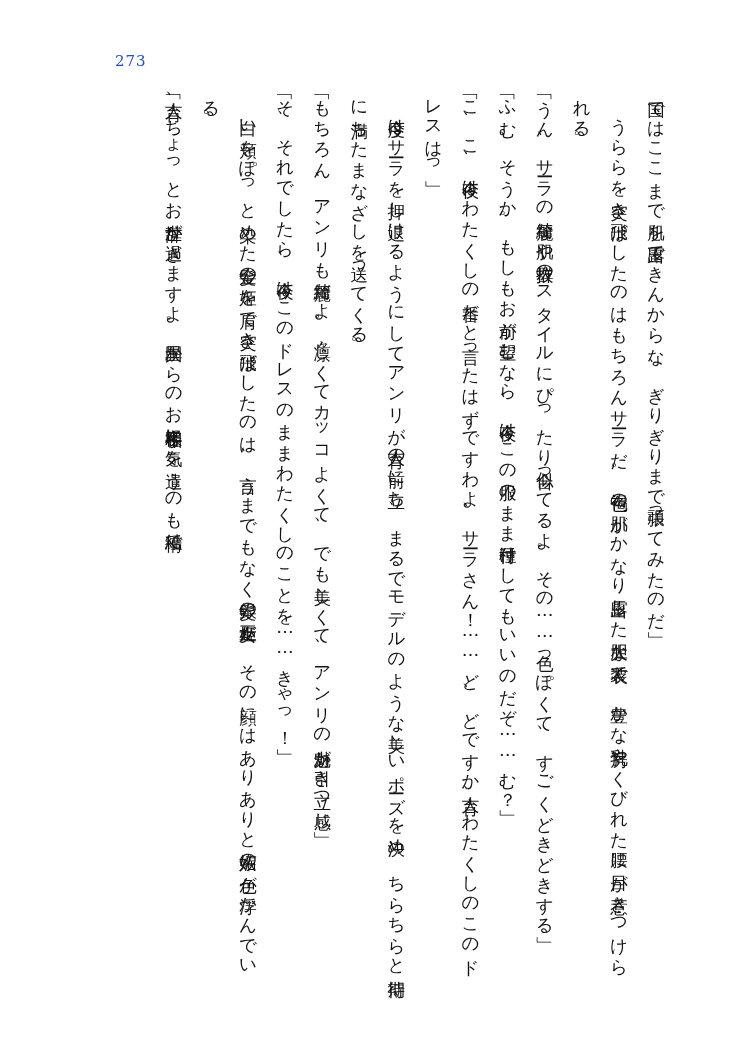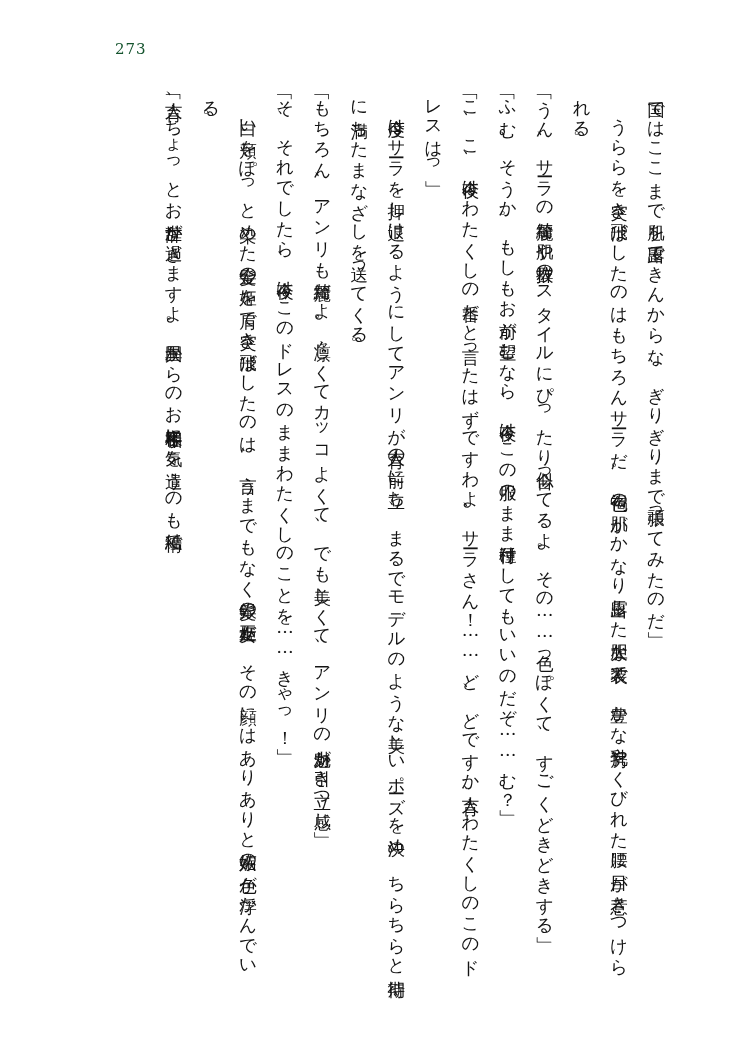--- a/index.html
+++ b/index.html
@@ -11,25 +11,25 @@
     position: relative;
     width: 736px;
     height: 1037px;
     background: #ffffff;
     overflow: hidden;
     font-family: "DejaVu Serif", "Liberation Serif", serif;
     color: #1a1a1a;
   }
   .page-number {
     position: absolute;
-    top: 40px;
+    top: 52px;
     left: 115px;
     font-size: 15px;
     letter-spacing: 1px;
-    color: #14532d;
+    color: #1d4ed8;
     font-family: "DejaVu Serif", "Liberation Serif", serif;
   }
   .body-text {
     position: absolute;
     top: 88px;
     right: 62px;
     left: 88px;
     bottom: 70px;
     writing-mode: vertical-rl;
     text-orientation: upright;

